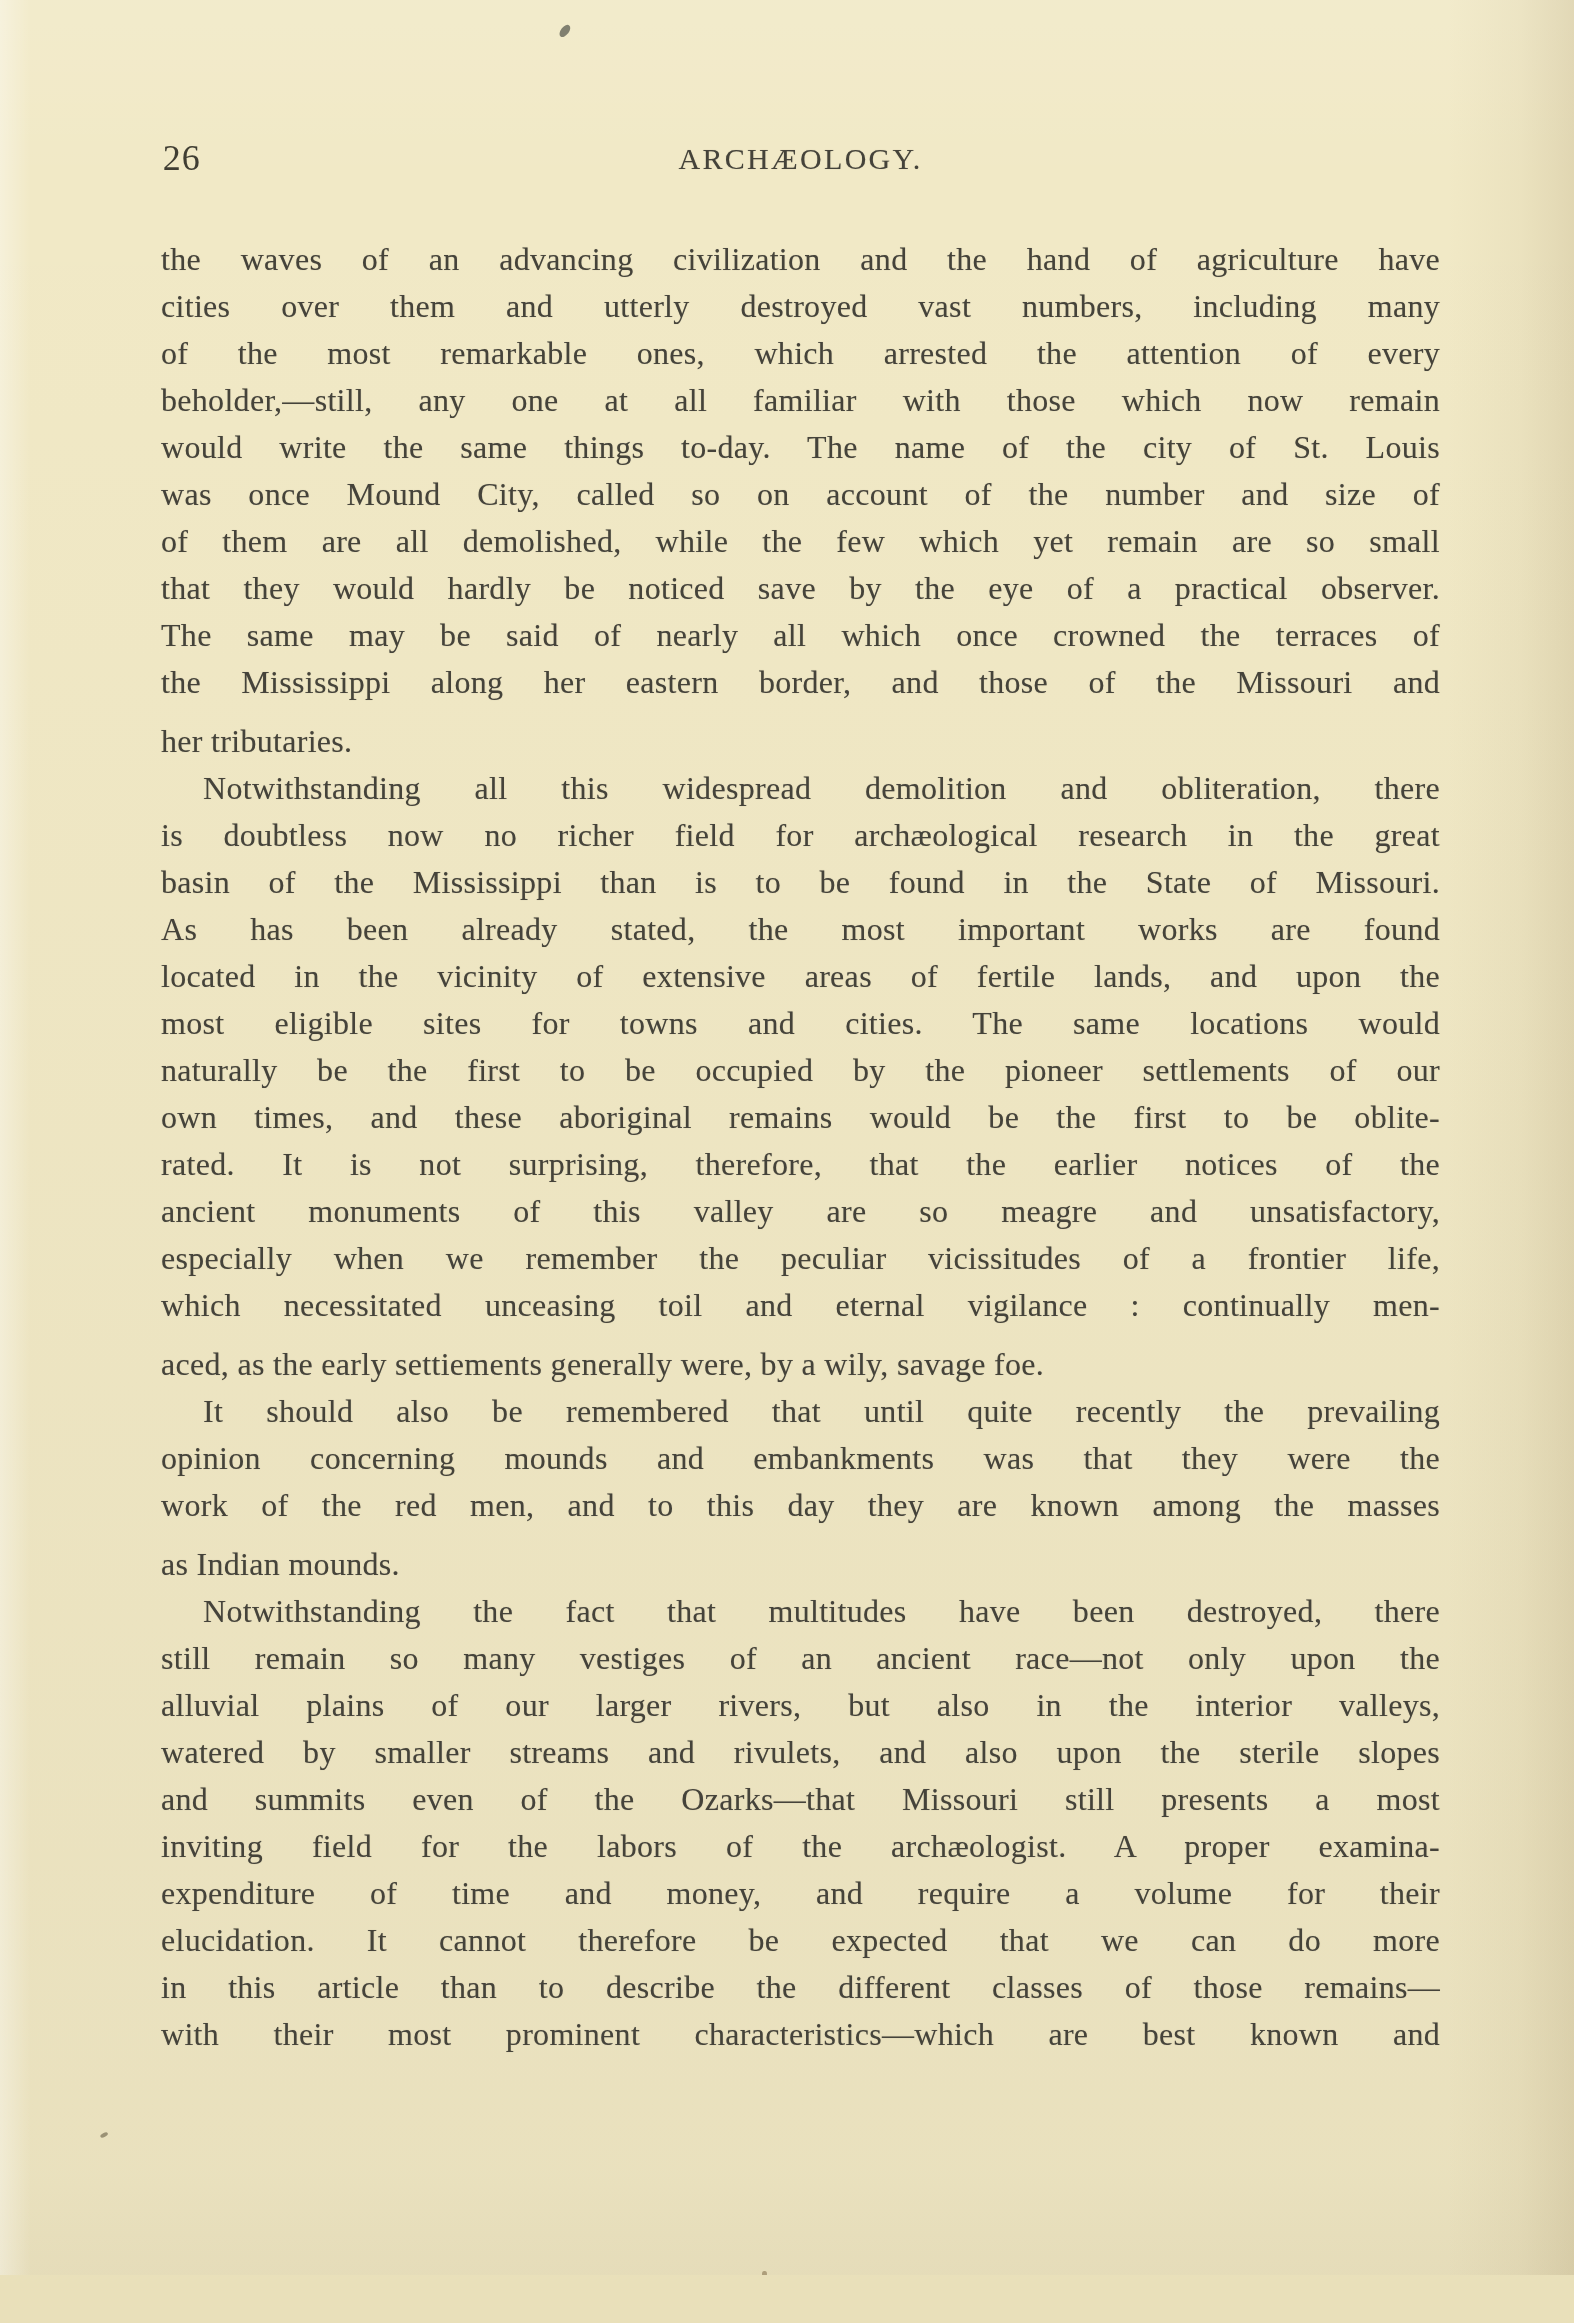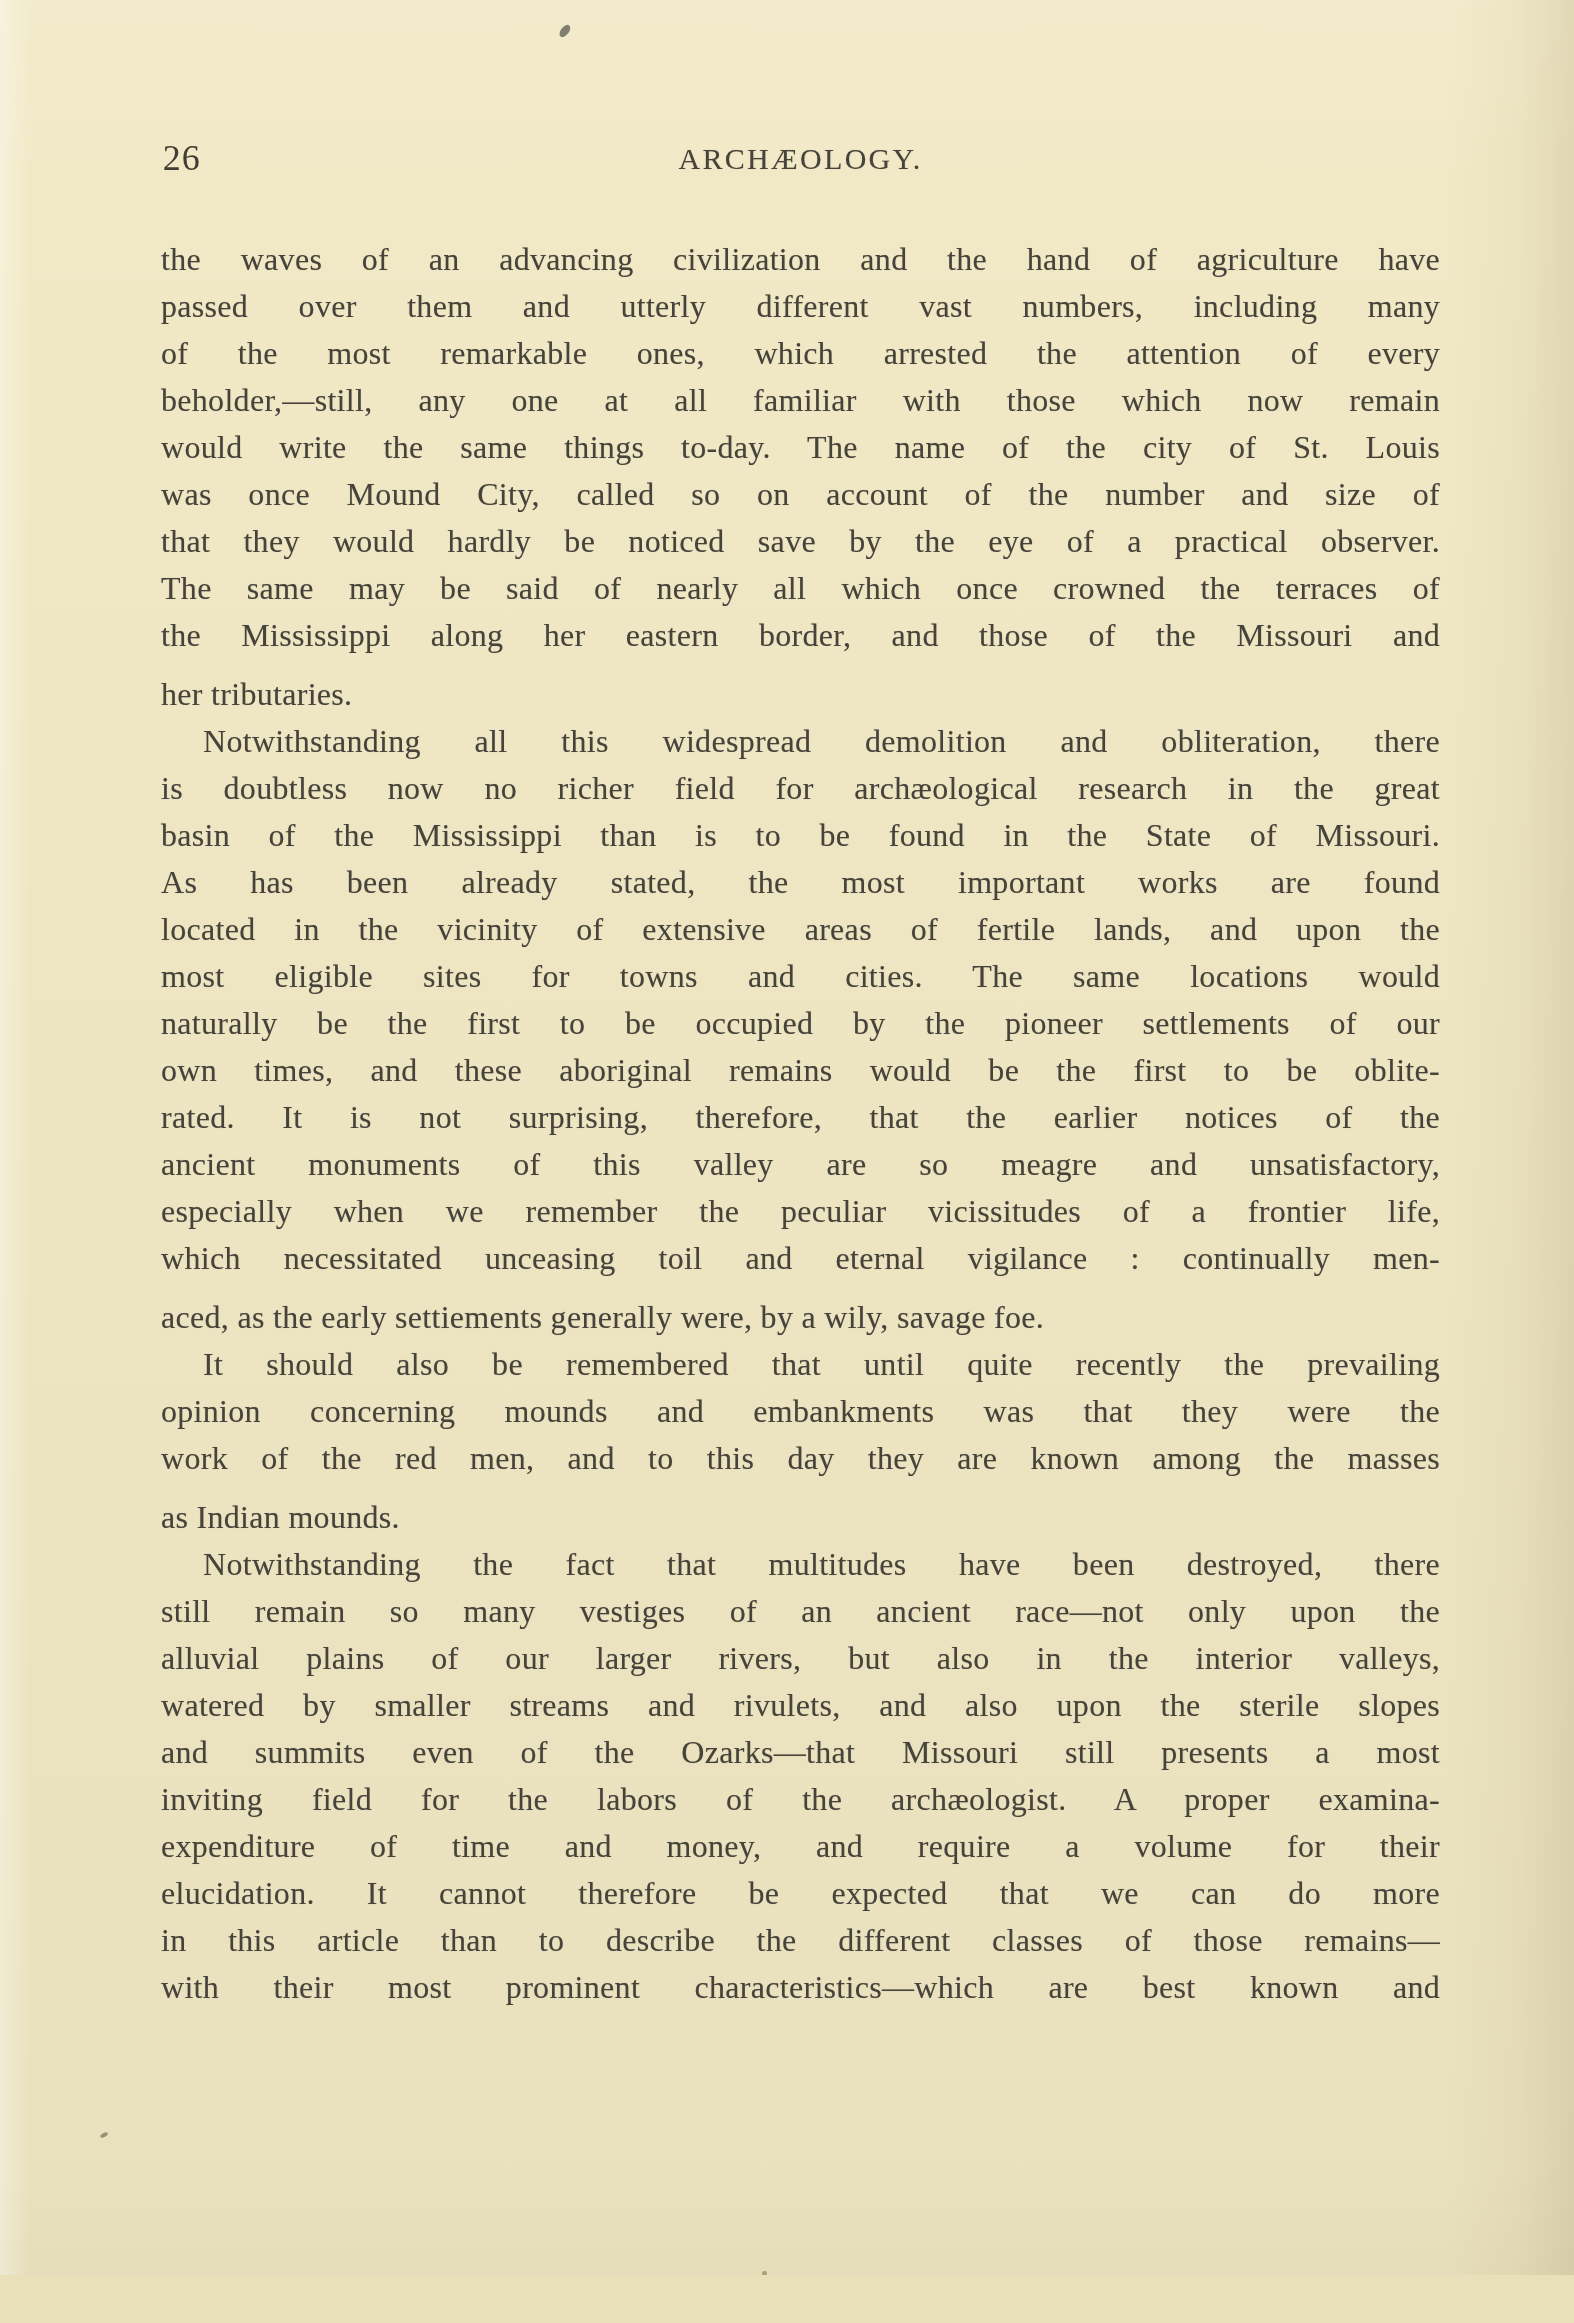--- a/index.html
+++ b/index.html
@@ -73,25 +73,26 @@
 
 <div class="page">
   <div class="textblock">
     <div class="folio-row">
       <span class="page-num">26</span>
       <div class="running-header">ARCHÆOLOGY.</div>
     </div>
     <div class="page-body">
         <div class="paragraph">
           <div class="line">the waves of an advancing civilization and the hand of agriculture have</div>
-          <div class="line">passed over them and utterly different vast numbers, including many</div>
+          <div class="line">cities over them and utterly destroyed vast numbers, including many</div>
           <div class="line">of the most remarkable ones, which arrested the attention of every</div>
           <div class="line">beholder,—still, any one at all familiar with those which now remain</div>
           <div class="line">would write the same things to-day.  The name of the city of St. Louis</div>
           <div class="line">was once Mound City, called so on account of the number and size of</div>
+          <div class="line">of them are all demolished, while the few which yet remain are so small</div>
           <div class="line">that they would hardly be noticed save by the eye of a practical observer.</div>
           <div class="line">The same may be said of nearly all which once crowned the terraces of</div>
           <div class="line">the Mississippi along her eastern border, and those of the Missouri and</div>
           <div class="line end">her tributaries.</div>
         </div>
         <div class="paragraph">
           <div class="line indent">Notwithstanding all this widespread demolition and obliteration, there</div>
           <div class="line">is doubtless now no richer field for archæological research in the great</div>
           <div class="line">basin of the Mississippi than is to be found in the State of Missouri.</div>
           <div class="line">As has been already stated, the most important works are found</div>

